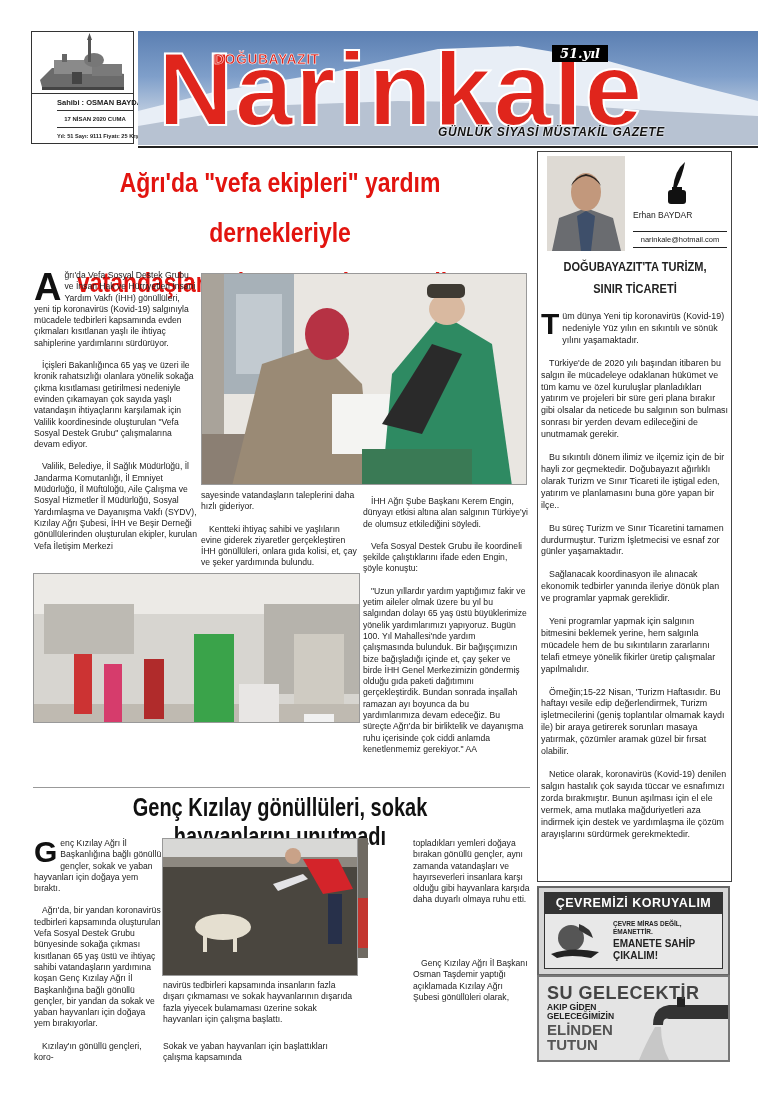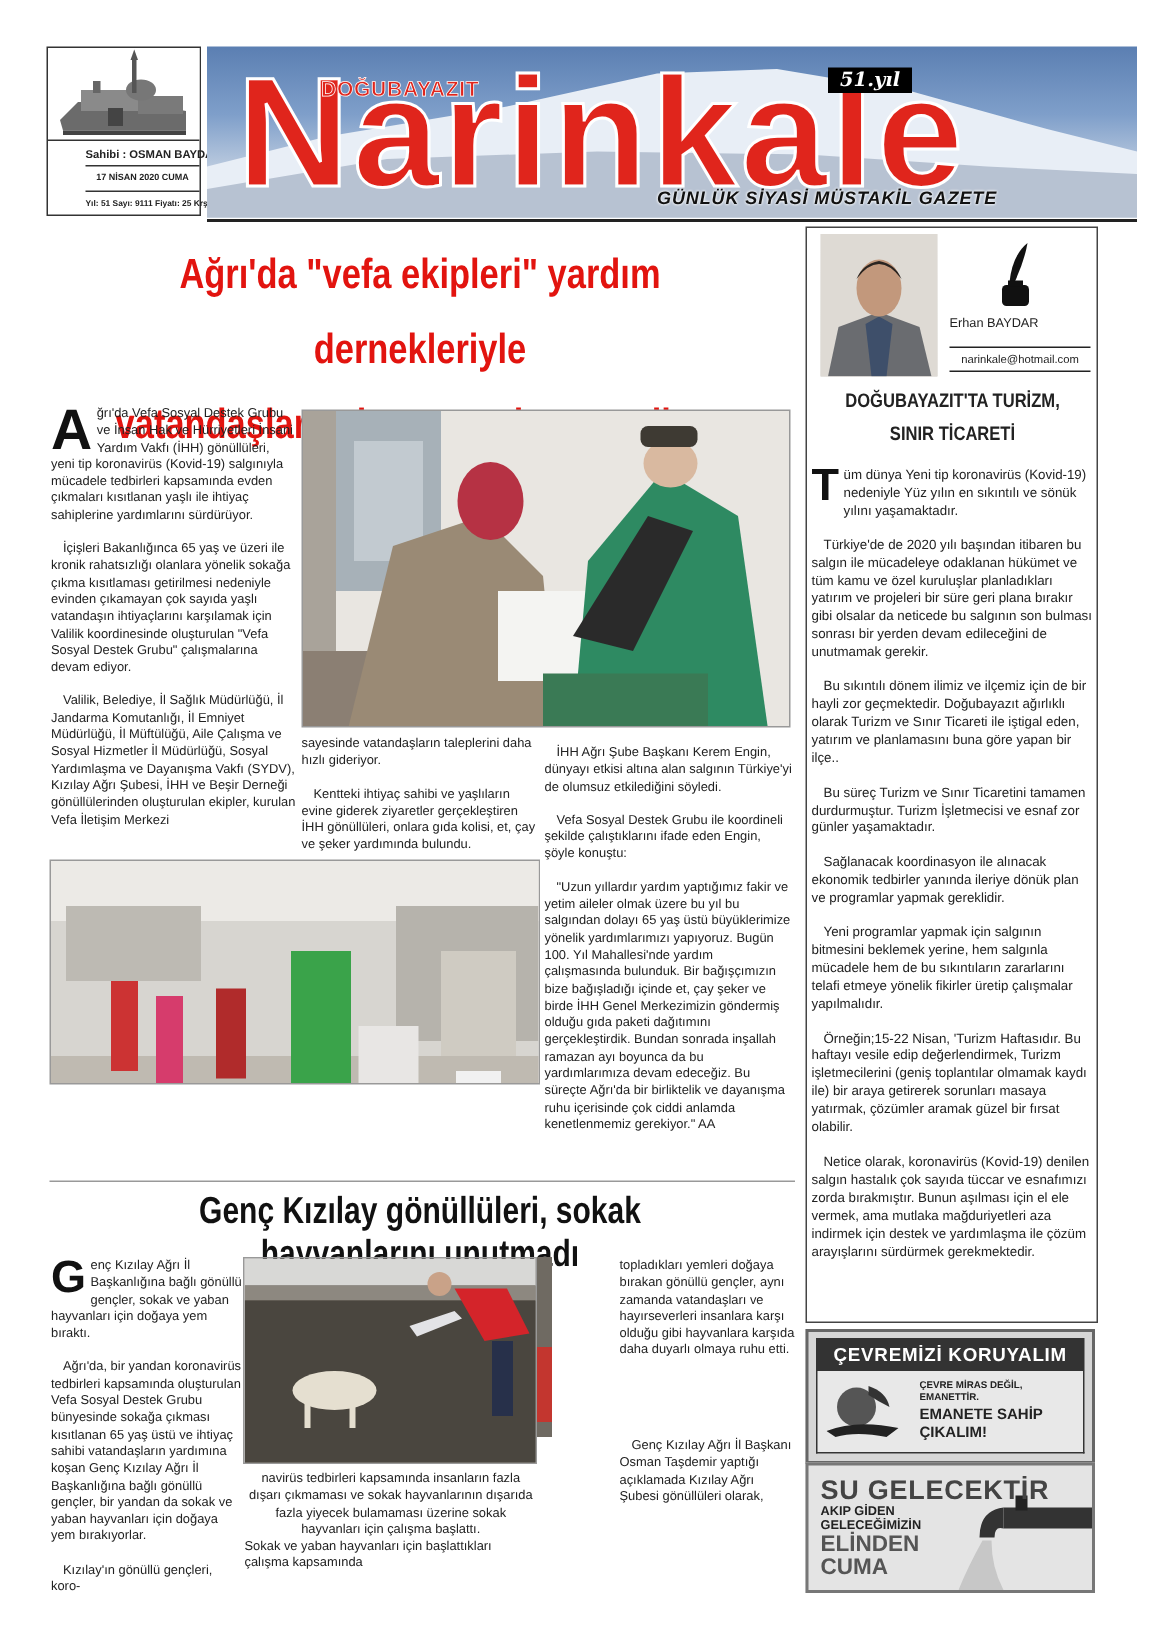--- a/index.html
+++ b/index.html
@@ -157,21 +157,21 @@
     <rect x="165" y="55" width="14" height="50" fill="#27304a"></rect>
   </svg>
 </div>
 <div class="abs photo" style="left:358px; top:838px; width:10px; height:120px; border:none; background:#6f6a62;">
   <svg width="10" height="120">
       <rect x="0" y="60" width="10" height="50" fill="#c3362f"></rect>
     </svg>
 </div>
 
 <div class="abs col" style="left:163px; top:980px; width:195px;">
-  <p class="nofirst" style="margin-bottom:0;text-align:center;">navirüs tedbirleri kapsamında insanların fazla dışarı çıkmaması ve sokak hayvanlarının dışarıda fazla yiyecek bulamaması üzerine sokak hayvanları için çalışma başlattı.</p>
+  <p class="nofirst" style="margin-bottom:16px;">navirüs tedbirleri kapsamında insanların fazla dışarı çıkmaması ve sokak hayvanlarının dışarıda fazla yiyecek bulamaması üzerine sokak hayvanları için çalışma başlattı.</p>
   <p class="nofirst">Sokak ve yaban hayvanları için başlattıkları çalışma kapsamında</p>
 </div>
 
 <div class="abs col" style="left:413px; top:838px; width:117px;">
   <p class="nofirst">topladıkları yemleri doğaya bırakan gönüllü gençler, aynı zamanda vatandaşları ve hayırseverleri insanlara karşı olduğu gibi hayvanlara karşıda daha duyarlı olmaya ruhu etti.</p>
 </div>
 <div class="abs col" style="left:413px; top:958px; width:117px; height:44px; overflow:hidden;">
   <p>Genç Kızılay Ağrı İl Başkanı Osman Taşdemir yaptığı açıklamada Kızılay Ağrı Şubesi gönüllüleri olarak, Valilik bünyesinde oluşturulan Vefa Sosyal Destek Grupları ile birlikte ihtiyaç sahibi vatandaşların ihtiyaçlarını karşılamanın yanı sıra sokak hayvanları içinde çalışma başlattıklarını söyledi.(İHA)</p>
 </div>
 <div class="abs col" style="left:363px; top:1002px; width:167px; height:60px; overflow:hidden;">
@@ -240,15 +240,15 @@
     <path d="M30 10 Q14 12 14 30 L24 30 Q24 22 30 24z" fill="#333"></path>
     <path d="M16 32 Q6 50 0 65 L30 65 Q22 50 22 32z" fill="#bbb" opacity="0.7"></path>
   </svg>
   <div style="position:absolute; left:8px; top:6px; font-size:18px; font-weight:bold; color:#444; letter-spacing:0.5px;">SU GELECEKTİR</div>
   <div style="position:absolute; left:8px; top:26px; font-size:8.5px; font-weight:bold; line-height:9px; color:#222;">
     <div>AKIP GİDEN</div>
     <div>GELECEĞİMİZİN</div>
   </div>
   <div style="position:absolute; left:8px; top:45px; font-size:15px; font-weight:bold; line-height:15px; color:#555;">
     <div>ELİNDEN</div>
-    <div>CUMA</div>
+    <div>TUTUN</div>
   </div>
 </div>
 
 </body></html>

